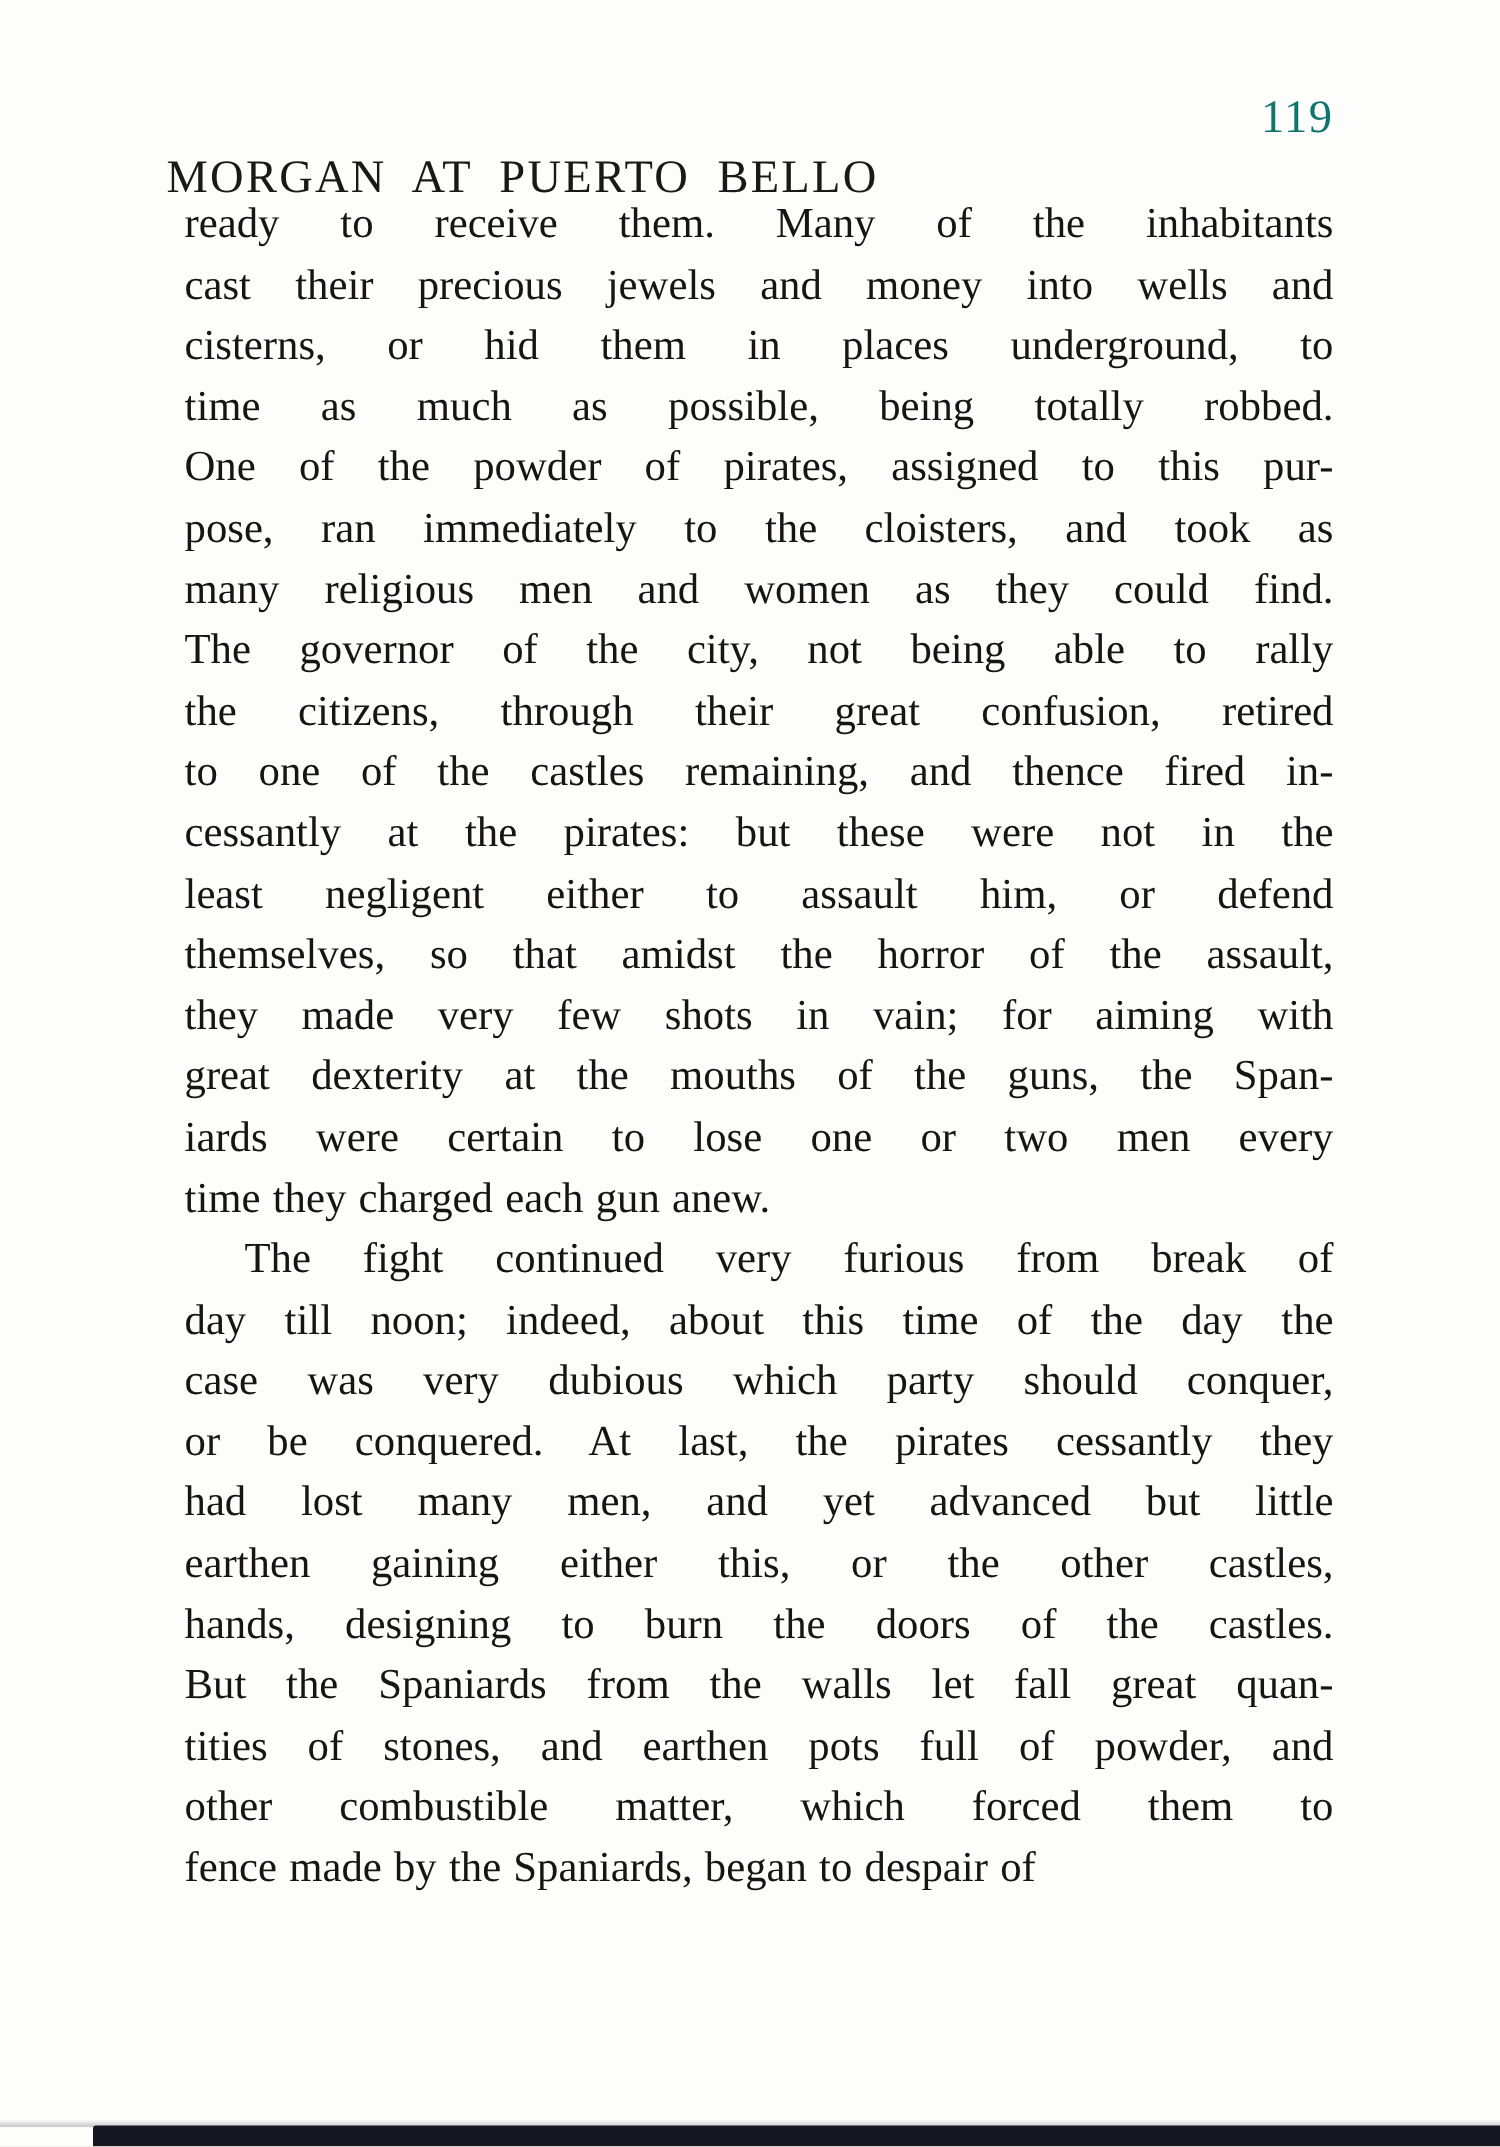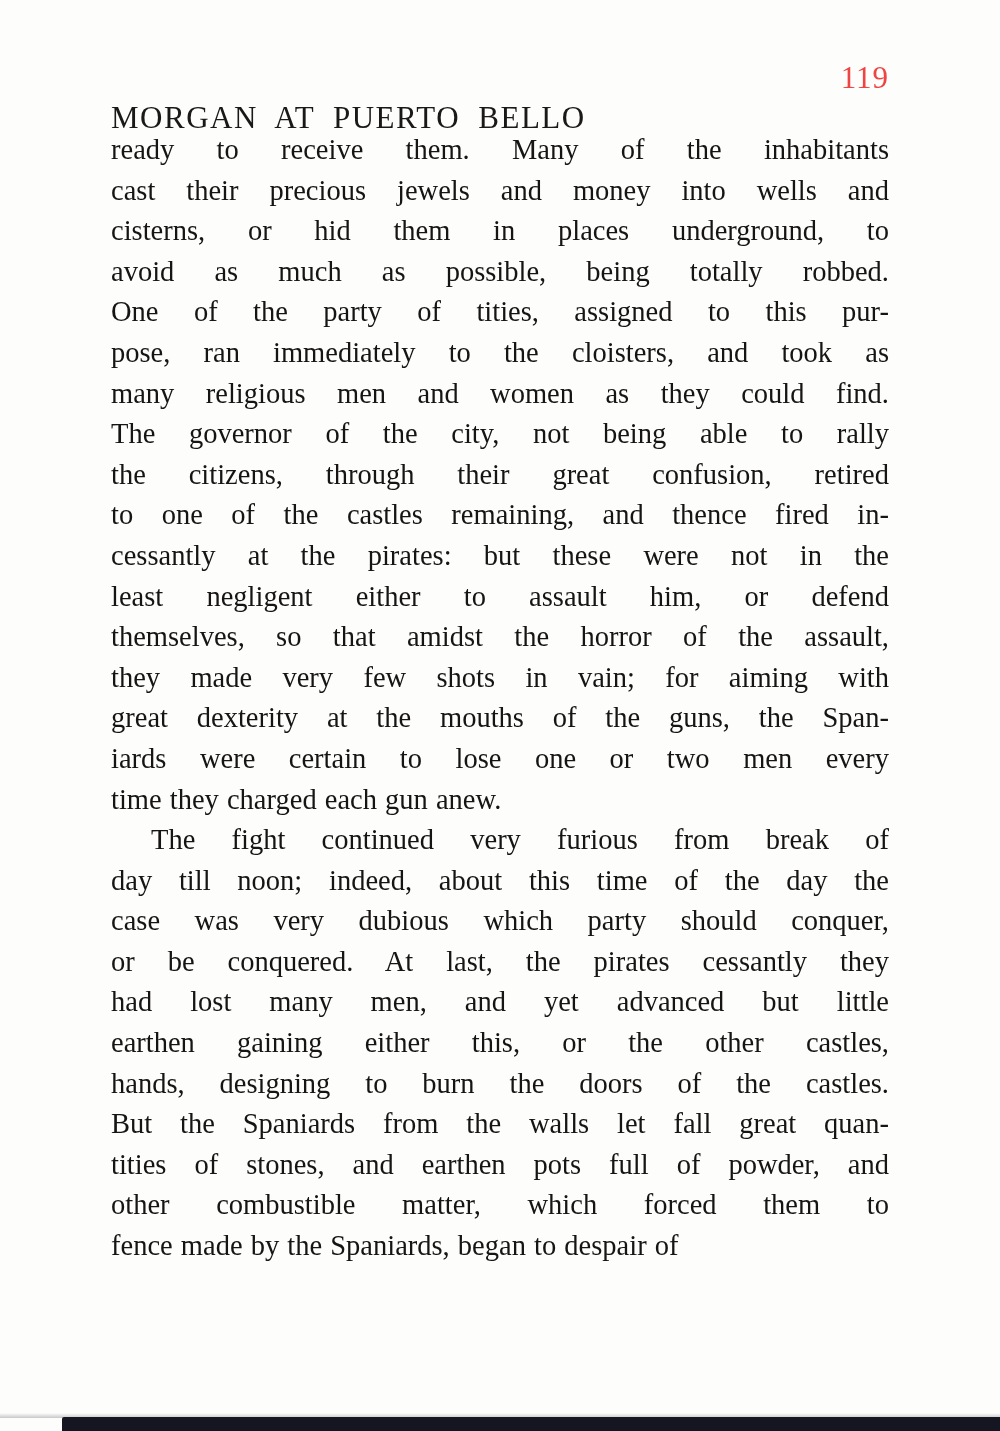--- a/index.html
+++ b/index.html
@@ -32,39 +32,40 @@
     word-spacing: 9px;
     color: #1a1917;
     margin-top: 40px;
   }
   .page-number {
     position: absolute;
     right: 0;
     top: 0;
     font-size: 31px;
     letter-spacing: 1px;
-    color: #ef4444;
+    color: #0f766e;
   }
   .body-text {
     position: absolute;
     top: 130px;
     left: 111px;
     width: 778px;
   }
   .paragraph {
     margin: 0;
   }
   .line {
     font-size: 28.5px;
     line-height: 40.6px;
     white-space: normal;
     text-align: justify;
     text-align-last: justify;
     word-spacing: 1px;
     color: #161514;
+    margin-left: 12px;
   }
   .line.last {
     text-align: left;
     text-align-last: left;
   }
   .line.indent {
     text-indent: 40px;
     font-family: Liberation Serif, serif;
   }
   .scan-bar {
@@ -91,22 +92,22 @@
 <div class="page">
   <div class="header">
     <span class="running-title">MORGAN AT PUERTO BELLO</span>
     <span class="page-number">119</span>
   </div>
   <div class="body-text" id="page-body">
       <div class="paragraph">
         <div class="line">ready to receive them.  Many of the inhabitants</div>
         <div class="line">cast their precious jewels and money into wells and</div>
         <div class="line">cisterns, or hid them in places underground, to</div>
-        <div class="line">avoid as much as possible, being totally robbed.</div>
-        <div class="line">One of the party of tities, assigned to this pur-</div>
+        <div class="line">time as much as possible, being totally robbed.</div>
+        <div class="line">One of the powder of pirates, assigned to this pur-</div>
         <div class="line">pose, ran immediately to the cloisters, and took as</div>
         <div class="line">many religious men and women as they could find.</div>
         <div class="line">The governor of the city, not being able to rally</div>
         <div class="line">the citizens, through their great confusion, retired</div>
         <div class="line">to one of the castles remaining, and thence fired in-</div>
         <div class="line">cessantly at the pirates: but these were not in the</div>
         <div class="line">least negligent either to assault him, or defend</div>
         <div class="line">themselves, so that amidst the horror of the assault,</div>
         <div class="line">they made very few shots in vain; for aiming with</div>
         <div class="line">great dexterity at the mouths of the guns, the Span-</div>

